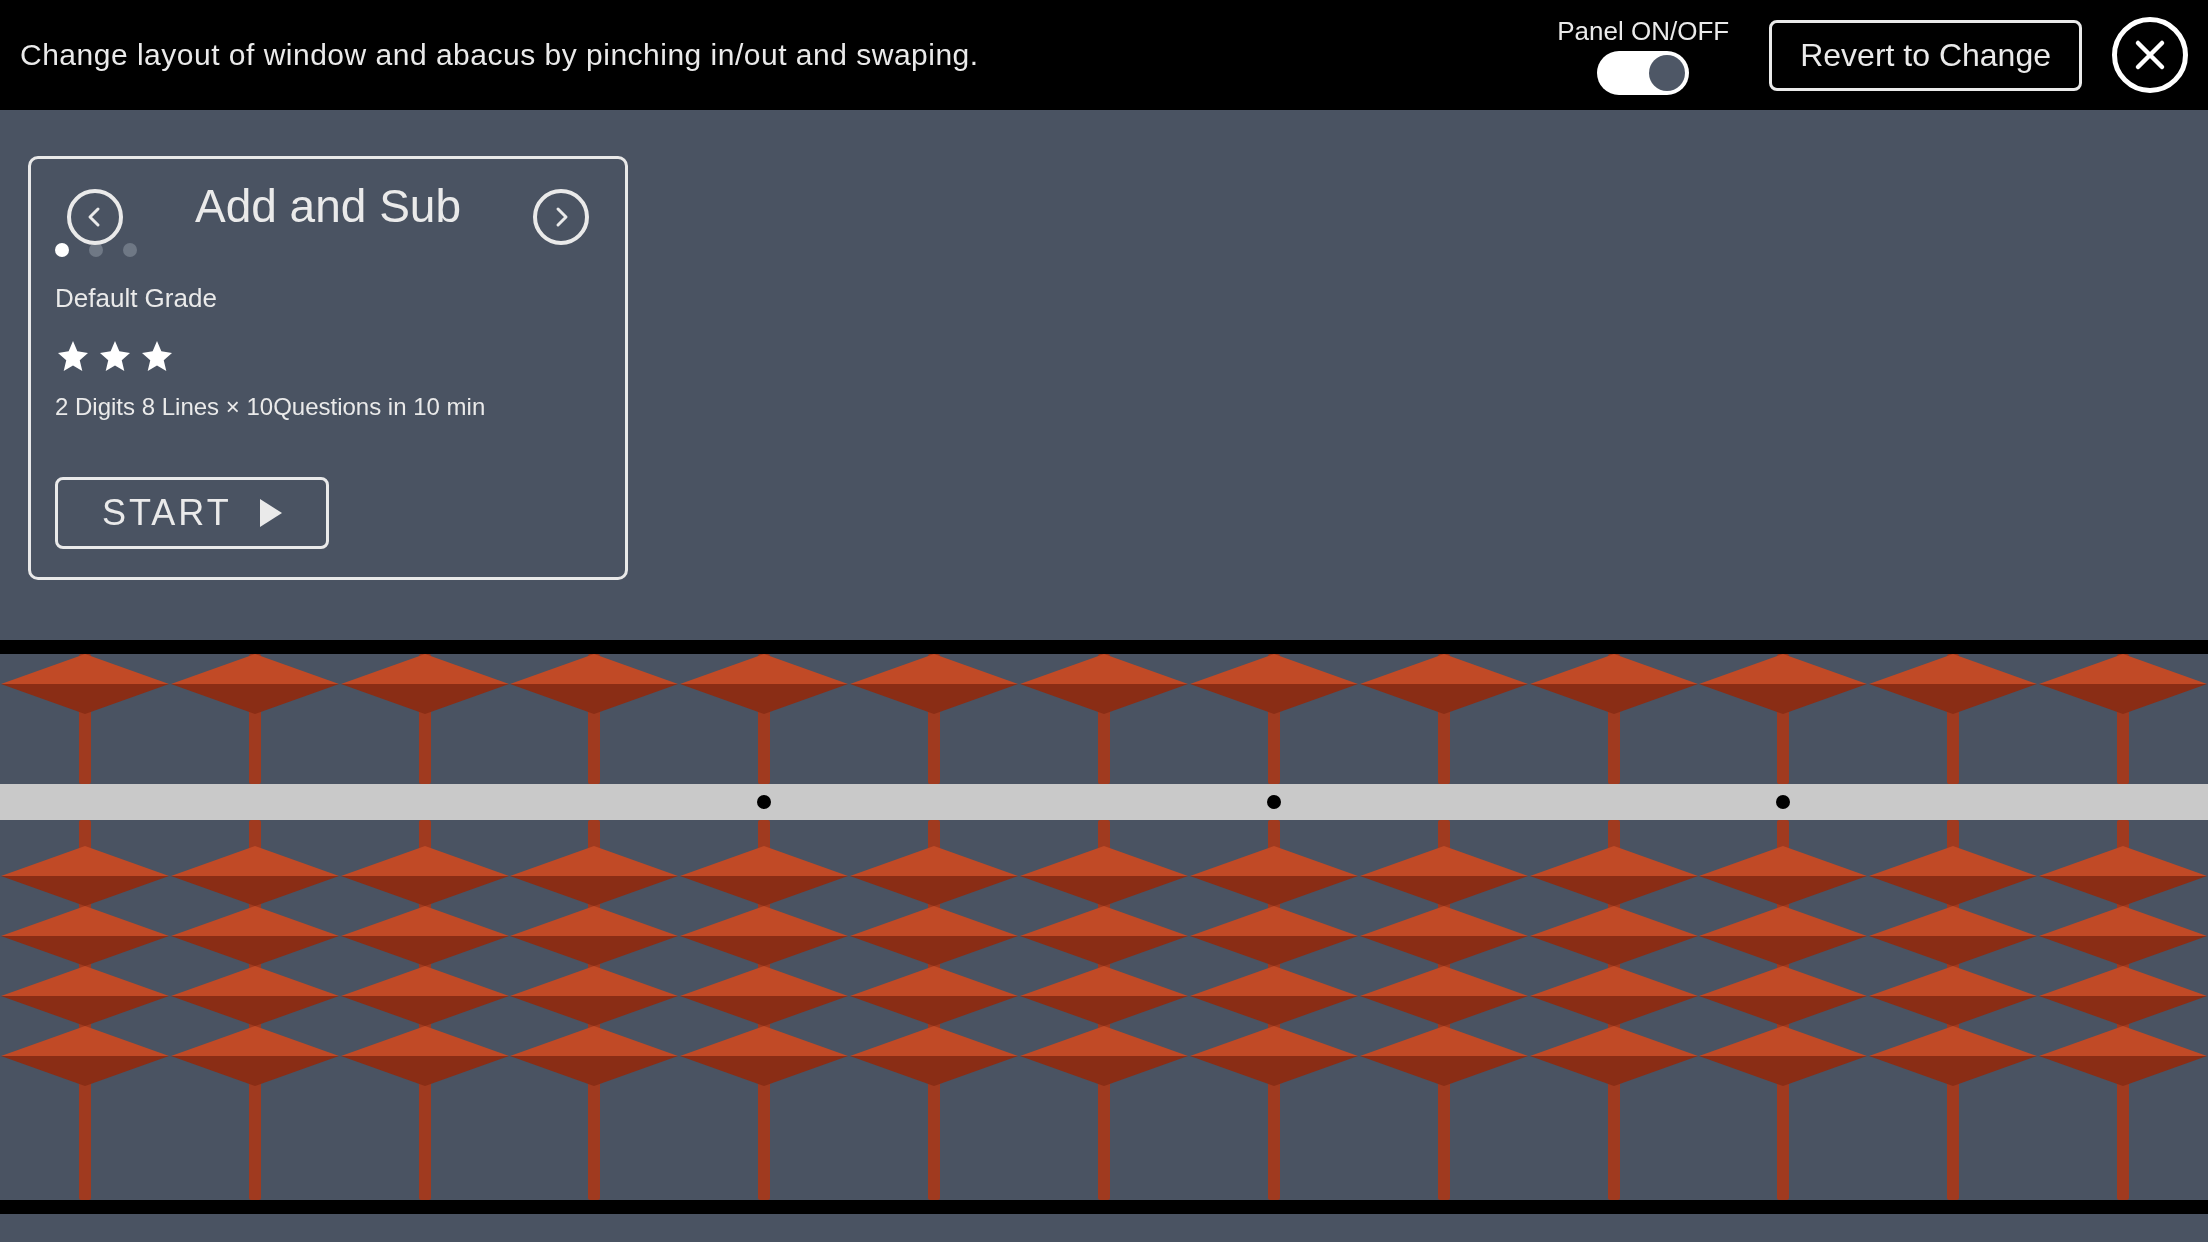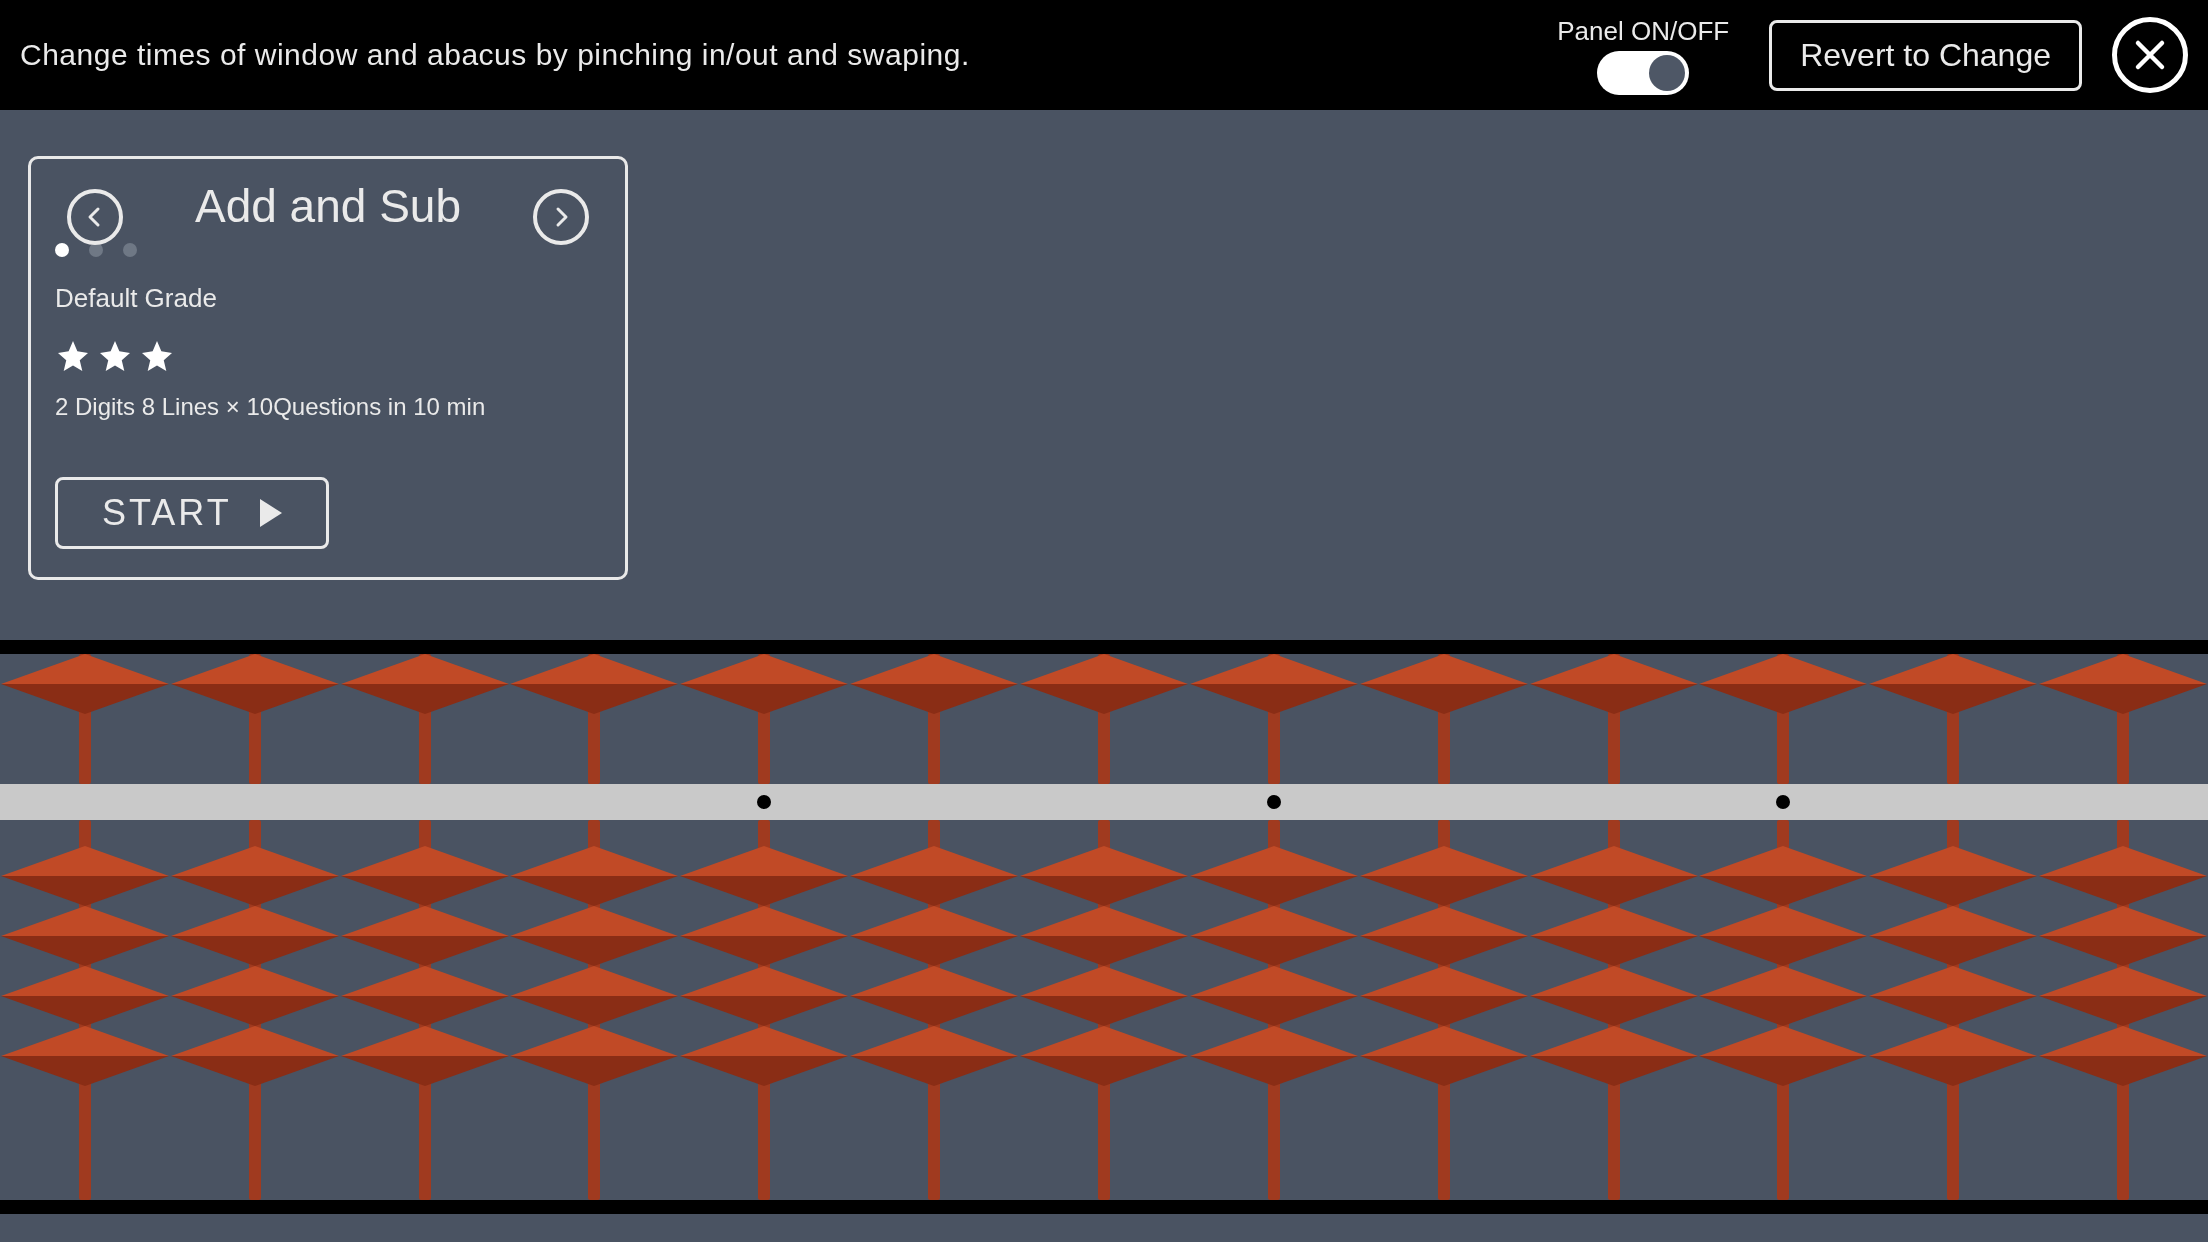--- a/index.html
+++ b/index.html
@@ -119,21 +119,21 @@
     font-size: 36px; font-weight: 500; letter-spacing: 3px;
     padding: 12px 44px; border-radius: 8px; cursor: pointer;
     display: flex; align-items: center; gap: 28px;
   }
   .start-btn .play { width: 0; height: 0; border-left: 22px solid #eaeaea; border-top: 14px solid transparent; border-bottom: 14px solid transparent; }
 </style>
 </head>
 <body>
 
 <div class="topbar">
-  <div class="hint">Change times of window and abacus by pinching in/out and swaping.</div>
+  <div class="hint">Change layout of window and abacus by pinching in/out and swaping.</div>
   <div class="panel-toggle-wrap">
     <div class="panel-toggle-label">Panel ON/OFF</div>
     <div class="toggle">
       <div class="knob"></div>
     </div>
   </div>
   <button class="revert-btn">Revert to Change</button>
   <button class="close-btn">
     <svg viewBox="0 0 24 24">
         <path d="M4 4 L20 20 M20 4 L4 20" stroke="#fff" stroke-width="3" stroke-linecap="round"></path>

